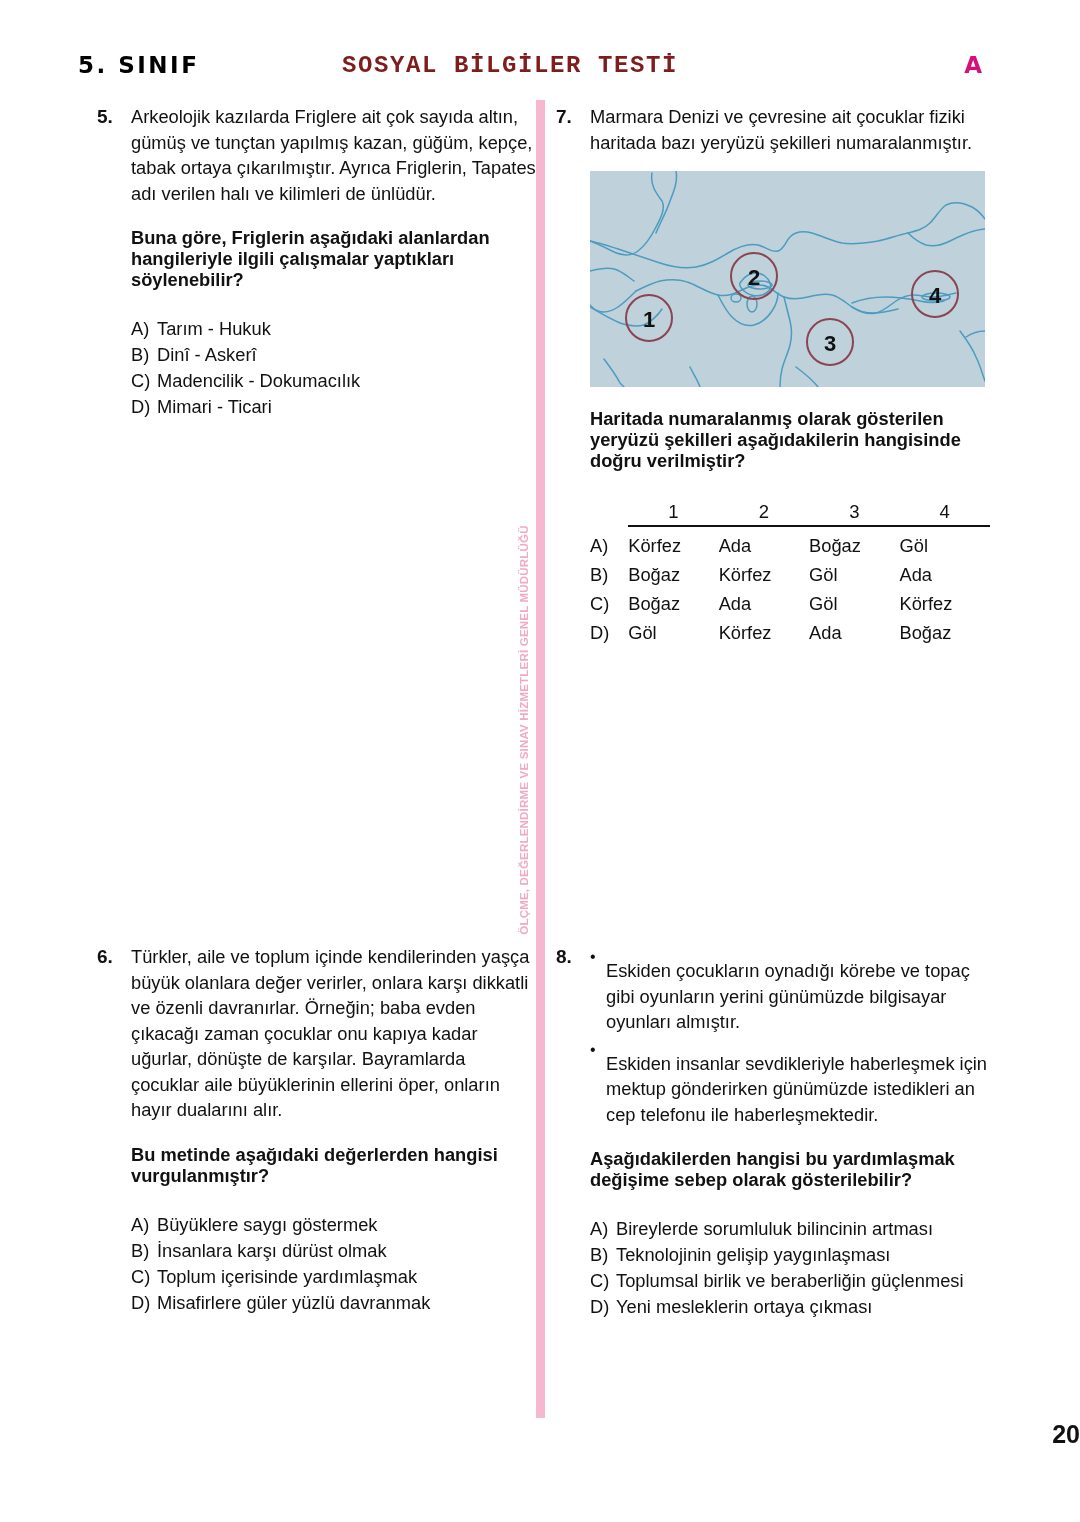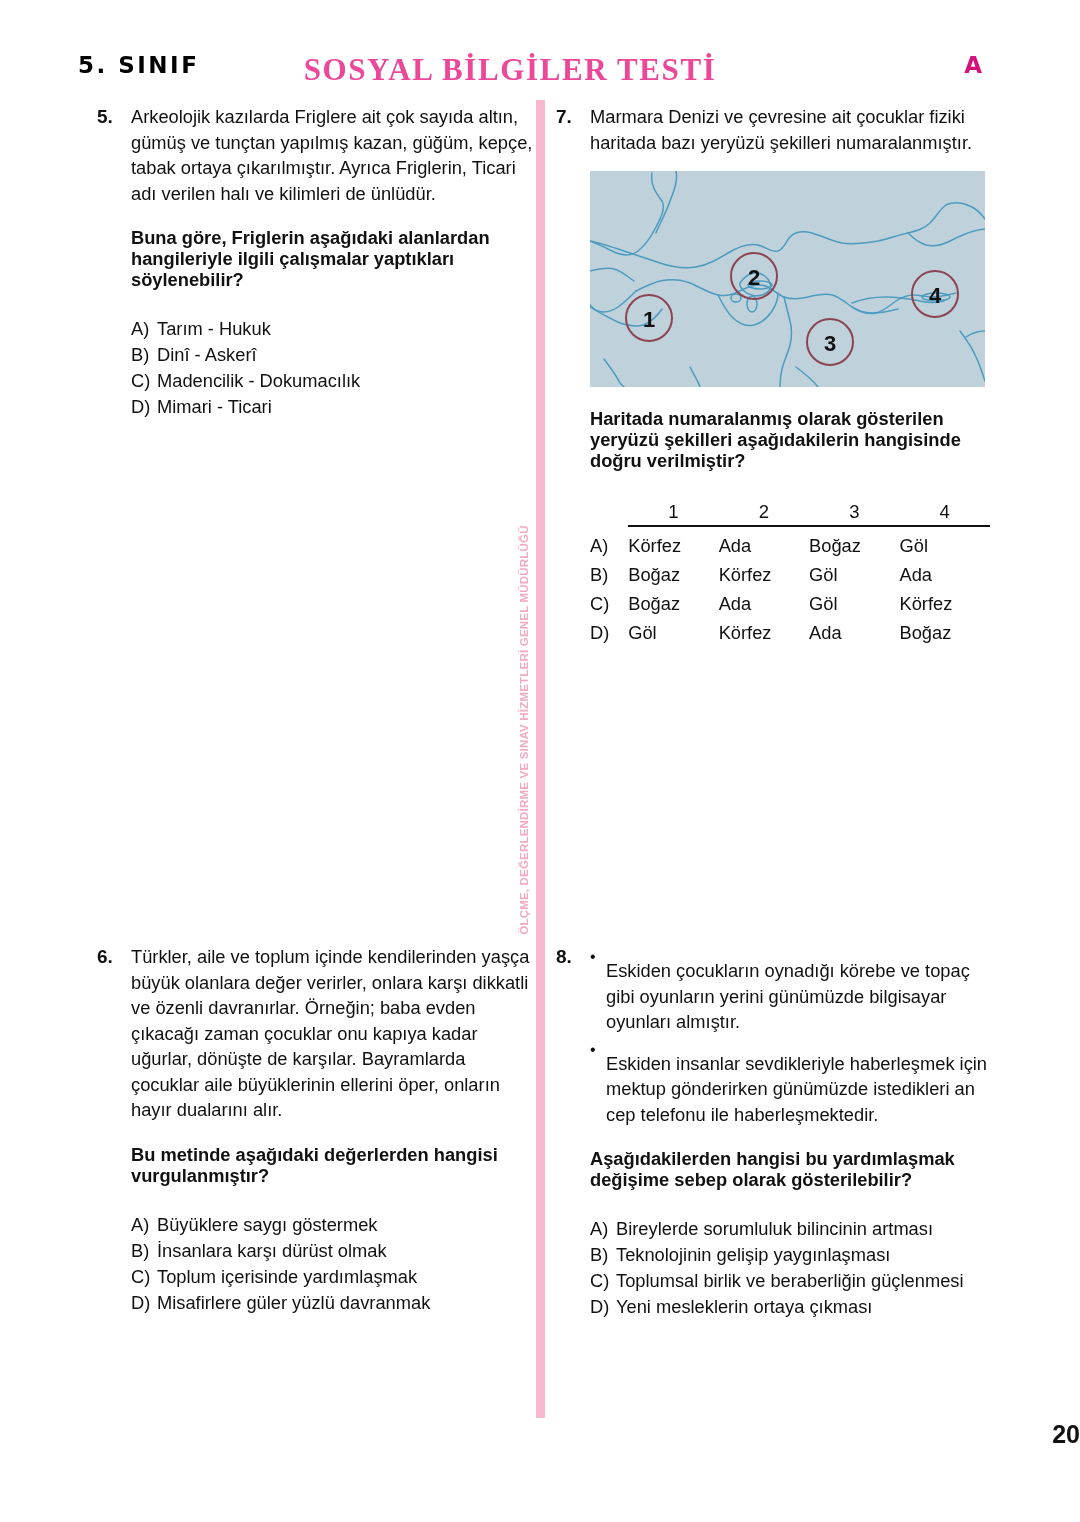--- a/index.html
+++ b/index.html
@@ -33,25 +33,25 @@
     letter-spacing: 2.5px;
     color: #000000;
     font-family: "DejaVu Sans", sans-serif;
   }
   .hdr-center {
     position: absolute;
     left: 0;
     right: 0;
     top: 0;
     text-align: center;
-    font-size: 31px;
+    font-size: 24px;
     font-weight: bold;
     letter-spacing: 1.6px;
-    color: #ec4899;
-    font-family: Liberation Serif, serif;
+    color: #7f1d1d;
+    font-family: Liberation Mono, monospace;
     padding-right: 60px;
   }
   .hdr-right {
     position: absolute;
     right: 20px;
     top: 0;
     font-size: 23px;
     font-weight: bold;
     color: #d4117a;
     font-family: "DejaVu Sans", sans-serif;
@@ -203,21 +203,21 @@
 
 <div class="divider"></div>
 <div class="vertical-label">
   <span>ÖLÇME, DEĞERLENDİRME VE SINAV HİZMETLERİ GENEL MÜDÜRLÜĞÜ</span>
 </div>
 
 <div class="q-block col-left" style="top:104px;">
   <div class="q-row">
     <div class="q-num">5.</div>
     <div class="q-body">
-      <div class="stem">Arkeolojik kazılarda Friglere ait çok sayıda altın, gümüş ve tunçtan yapılmış kazan, güğüm, kepçe, tabak ortaya çıkarılmıştır. Ayrıca Friglerin, Ticari adı verilen halı ve kilimleri de ünlüdür.</div>
+      <div class="stem">Arkeolojik kazılarda Friglere ait çok sayıda altın, gümüş ve tunçtan yapılmış kazan, güğüm, kepçe, tabak ortaya çıkarılmıştır. Ayrıca Friglerin, Tapates adı verilen halı ve kilimleri de ünlüdür.</div>
       <div class="prompt">Buna göre, Friglerin aşağıdaki alanlardan hangileriyle ilgili çalışmalar yaptıkları söylenebilir?</div>
       <div class="opts">
         <div class="opt">
           <span class="opt-letter">A)</span>
           <span class="opt-text">Tarım - Hukuk</span>
         </div>
         <div class="opt">
           <span class="opt-letter">B)</span>
           <span class="opt-text">Dinî - Askerî</span>
         </div>

